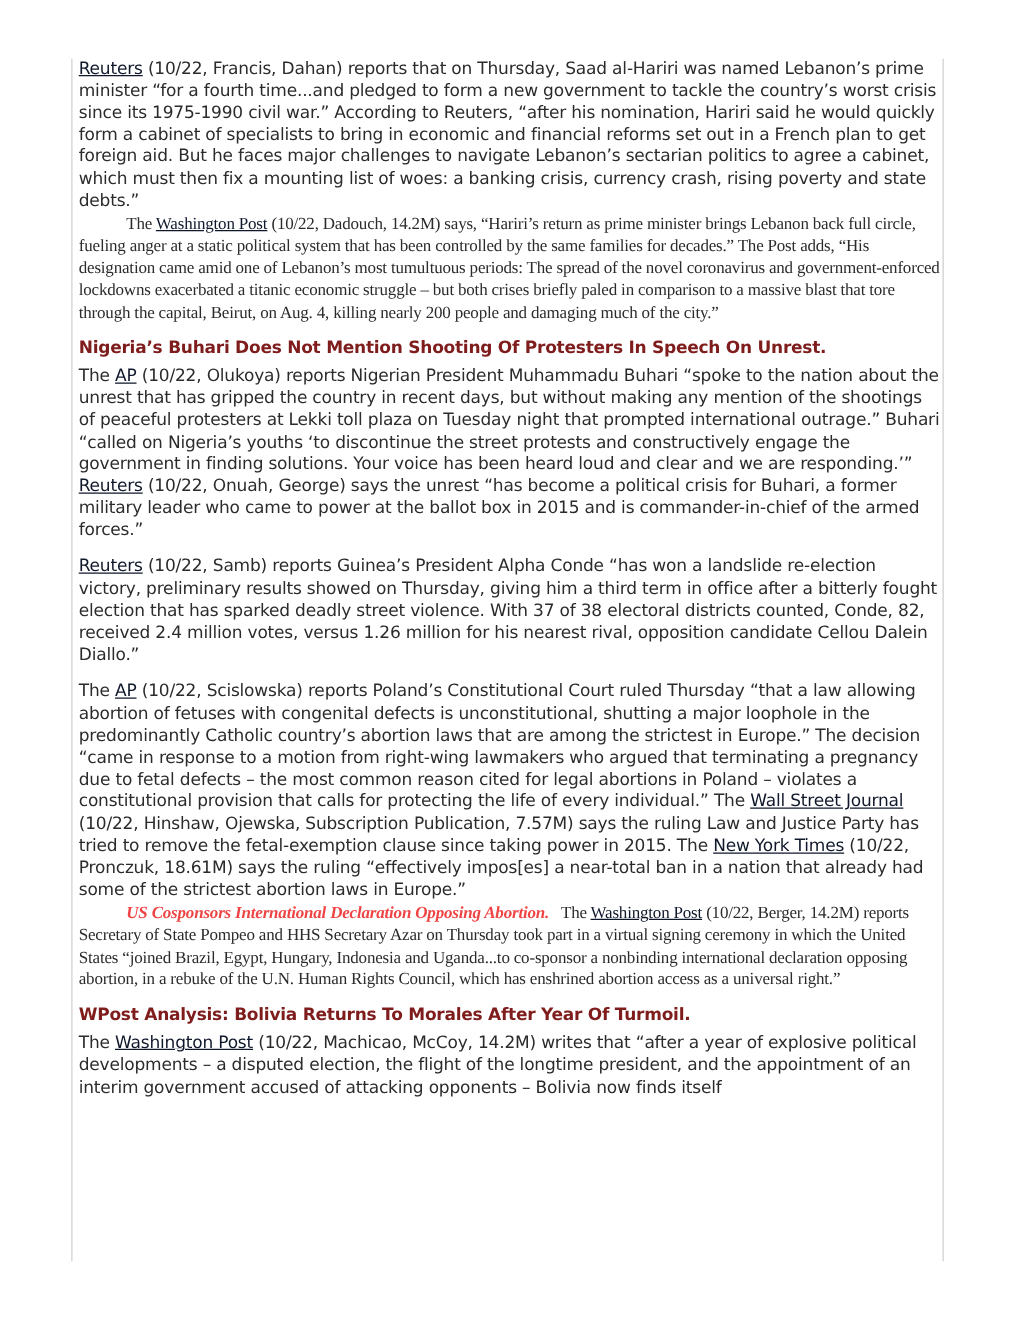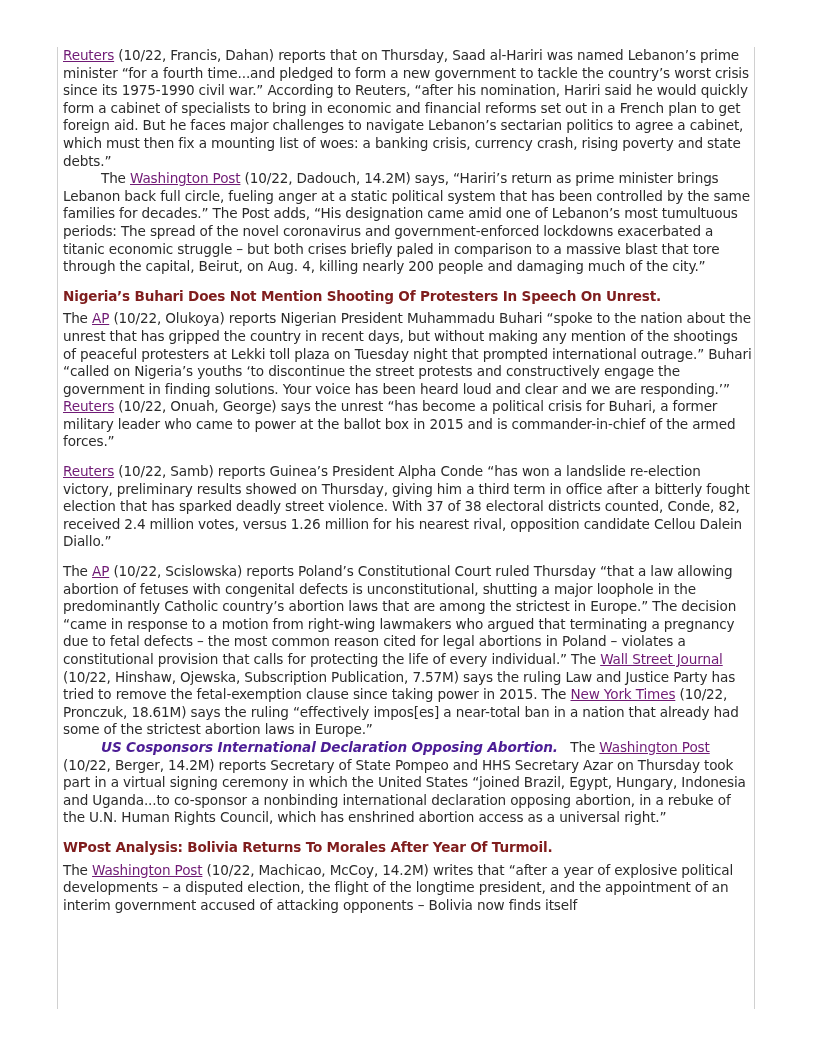--- a/index.html
+++ b/index.html
@@ -28,41 +28,42 @@
       line-height: 17.6px;
       color: #2b2b2b;
       letter-spacing: -0.15px;
     }
     .para {
       margin: 0;
       padding: 0;
     }
     .indent {
       text-indent: 38px;
+      font-family: Liberation Serif, serif;
     }
     .story {
       margin-top: 12px;
     }
     .headline {
       font-weight: bold;
       color: #7f1d1d;
       margin: 0 0 5px 0;
       font-size: 13.6px;
       line-height: 17.6px;
       letter-spacing: -0.2px;
     }
     a.src {
-      color: #701a75;
+      color: #0f172a;
       text-decoration: underline;
       cursor: pointer;
     }
     .subhead {
       font-weight: bold;
       font-style: italic;
-      color: #4c1d95;
+      color: #ef4444;
     }
   </style>
 </head>
 <body>
 
 <div class="page">
 
   <div class="story-block">
     <p class="para">
       <a class="src">Reuters</a><span> (10/22, Francis, Dahan) reports that on Thursday, Saad al-Hariri was named Lebanon’s prime minister “for a fourth time...and pledged to form a new government to tackle the country’s worst crisis since its 1975-1990 civil war.” According to Reuters, “after his nomination, Hariri said he would quickly form a cabinet of specialists to bring in economic and financial reforms set out in a French plan to get foreign aid. But he faces major challenges to navigate Lebanon’s sectarian politics to agree a cabinet, which must then fix a mounting list of woes: a banking crisis, currency crash, rising poverty and state debts.”</span>

